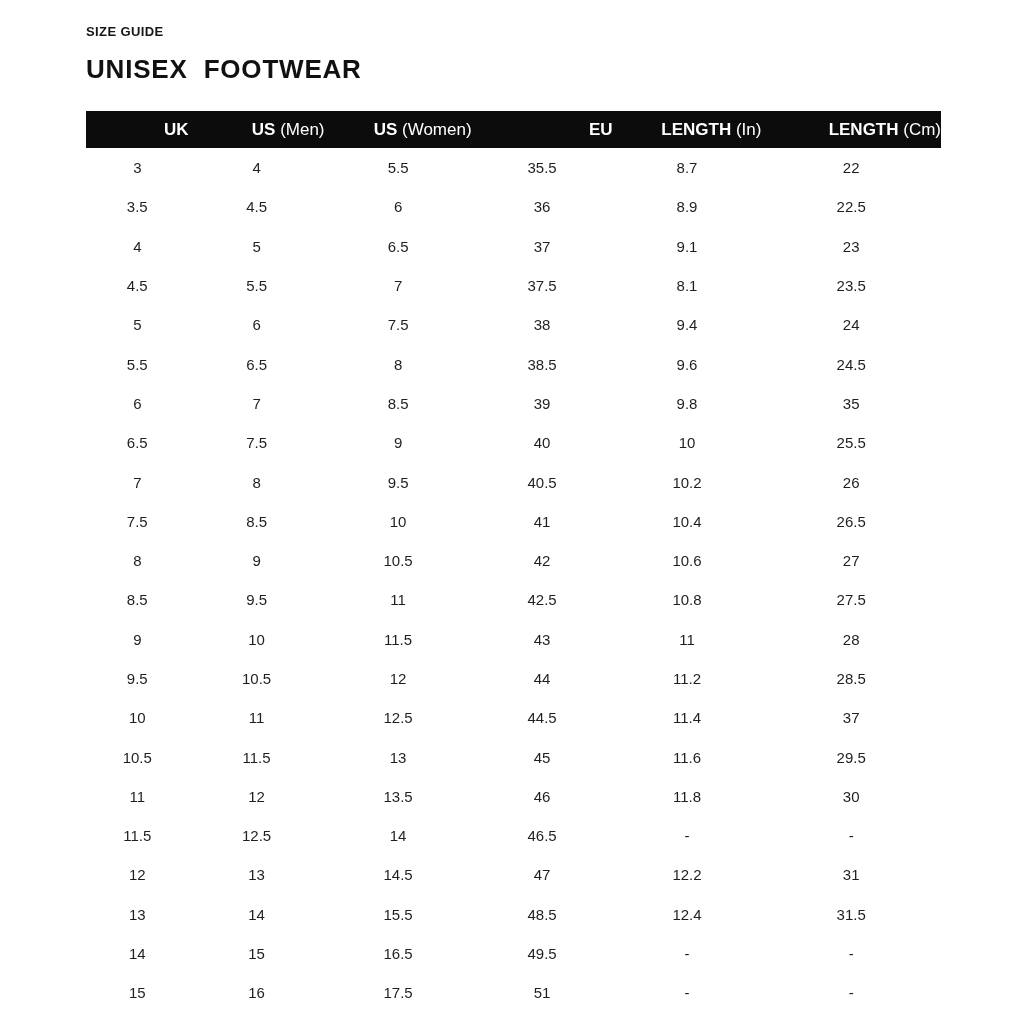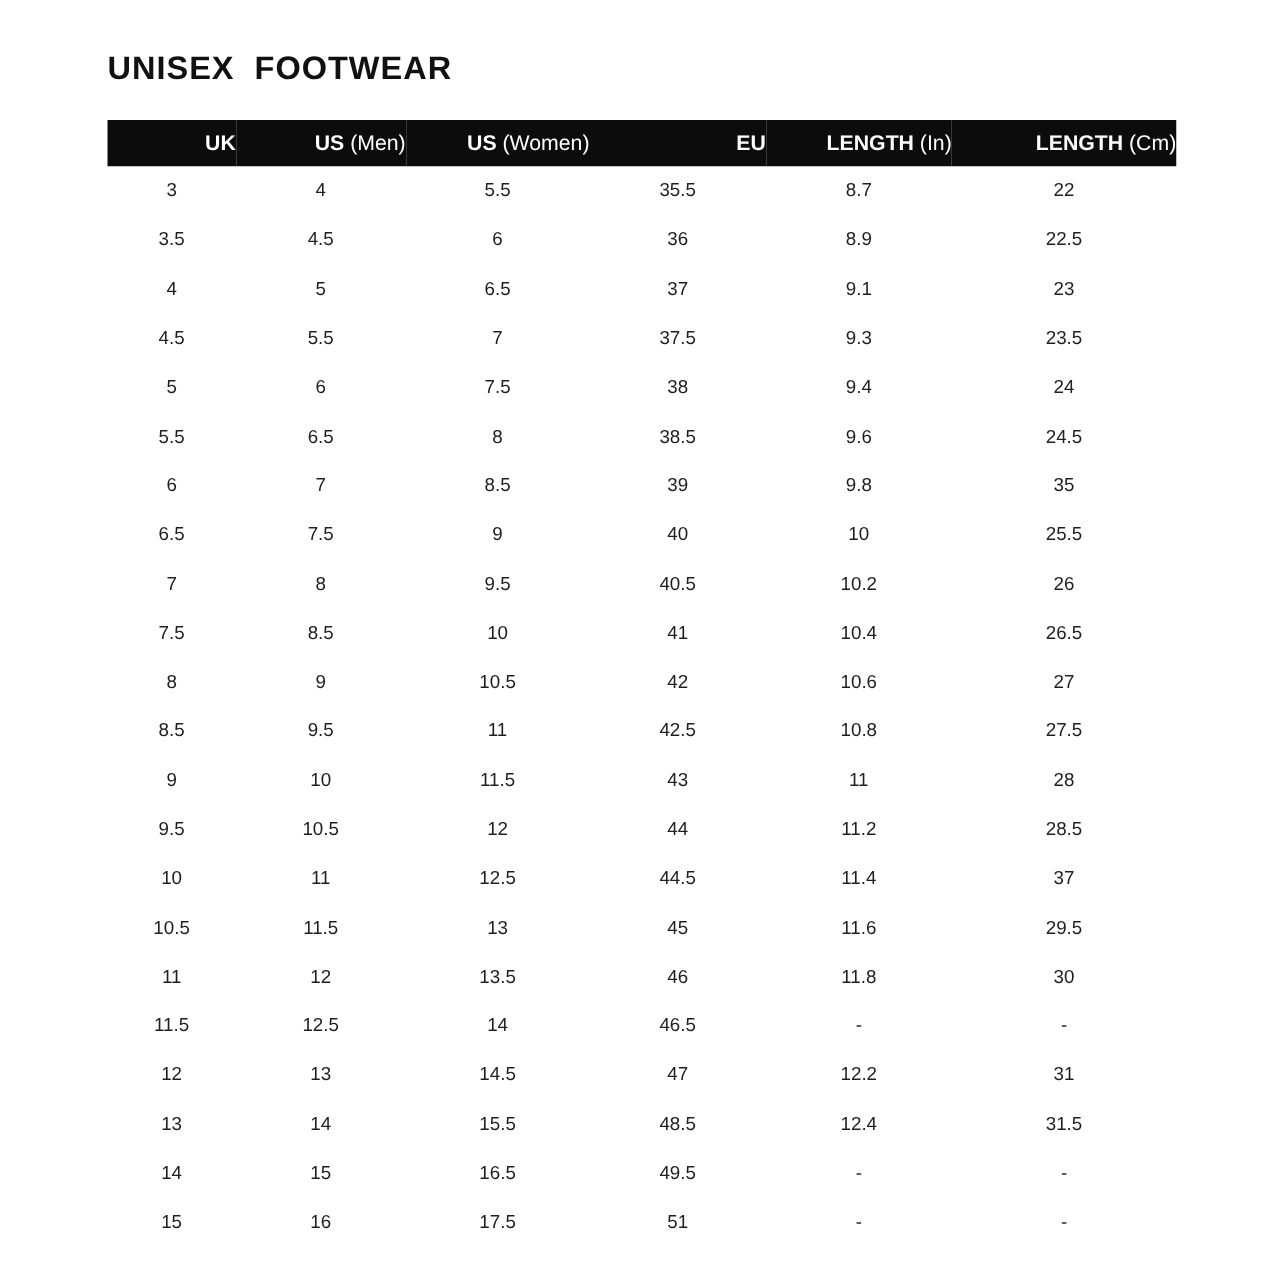--- a/index.html
+++ b/index.html
@@ -56,20 +56,21 @@
     vertical-align: middle;
     font-size: 15px;
     font-weight: 400;
     color: #1f1f1f;
   }
 </style>
 </head>
 <body>
 
 <div class="wrap">
+  <div class="eyebrow">SIZE GUIDE</div>
   <div class="title">UNISEX  FOOTWEAR</div>
 
   <table class="size-table">
     <colgroup>
       <col class="c1">
         <col class="c2">
         <col class="c3">
         <col class="c4">
         <col class="c5">
         <col class="c6">
@@ -107,21 +108,21 @@
           <td>6.5</td>
           <td>37</td>
           <td>9.1</td>
           <td>23</td>
         </tr>
         <tr>
           <td>4.5</td>
           <td>5.5</td>
           <td>7</td>
           <td>37.5</td>
-          <td>9.3</td>
+          <td>8.1</td>
           <td>23.5</td>
         </tr>
         <tr>
           <td>5</td>
           <td>6</td>
           <td>7.5</td>
           <td>38</td>
           <td>9.4</td>
           <td>24</td>
         </tr>

